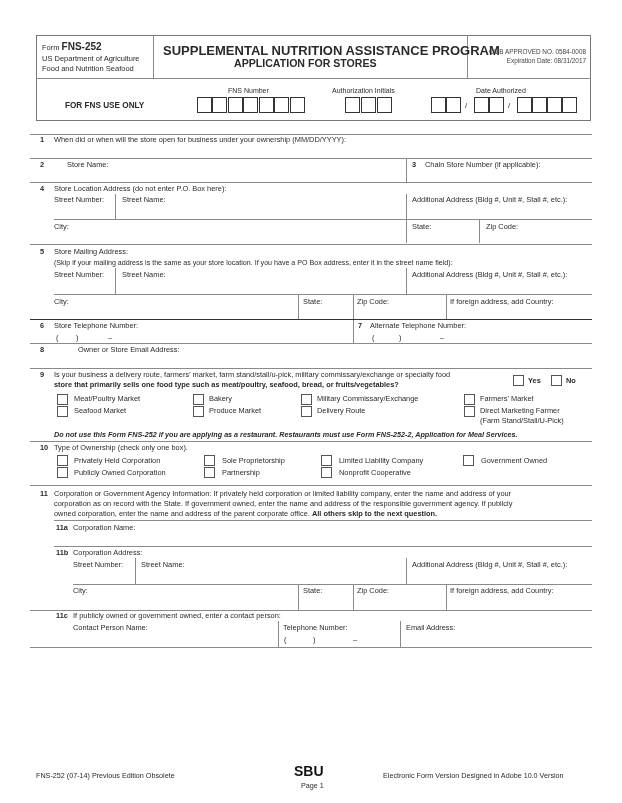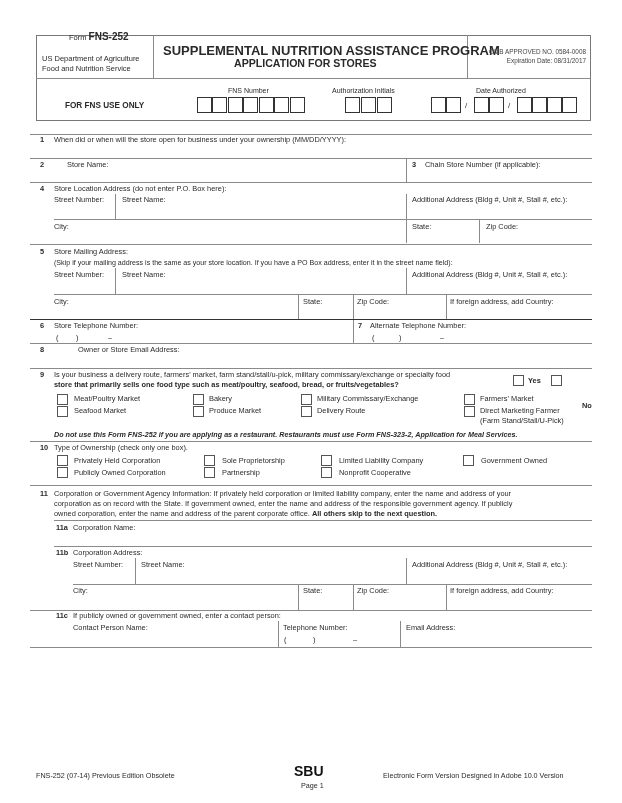--- a/index.html
+++ b/index.html
@@ -17,26 +17,26 @@
   .num { font-weight:bold; }
 </style>
 </head>
 <body>
 
 <div class="abs" style="left:36px;top:35px;width:555px;height:86px;border:1px solid #777;box-sizing:border-box;"></div>
 <div class="vl" style="left:153px;top:35px;height:43px;"></div>
 <div class="vl" style="left:467px;top:35px;height:43px;"></div>
 <div class="hl" style="left:36px;top:78px;width:555px;"></div>
 
-<div class="t" style="left:42px;top:32px;font-size:7.5px;margin-left:27px;">
+<div class="t" style="left:42px;top:42px;font-size:7.5px;">
   <span>Form</span>
   <span class="b" style="font-size:10px;">FNS-252</span>
 </div>
 <div class="t" style="left:42px;top:55px;font-size:7.5px;">US Department of Agriculture</div>
-<div class="t" style="left:42px;top:65px;font-size:7.5px;">Food and Nutrition Service</div>
+<div class="t" style="left:42px;top:65px;font-size:7.5px;">Food and Nutrition Seafood</div>
 
 <div class="t b" style="left:163px;top:44px;font-size:13px;">SUPPLEMENTAL NUTRITION ASSISTANCE PROGRAM</div>
 <div class="t b" style="left:234px;top:58px;font-size:10.6px;">APPLICATION FOR STORES</div>
 
 <div class="t" style="right:36px;top:49px;font-size:6.4px;color:#444;">OMB APPROVED NO. 0584-0008</div>
 <div class="t" style="right:36px;top:58px;font-size:6.4px;color:#444;">Expiration Date: 08/31/2017</div>
 
 <div class="t b" style="left:65px;top:102px;font-size:8.2px;">FOR FNS USE ONLY</div>
 
 <div class="t" style="left:228px;top:87px;font-size:7px;">FNS Number</div>
@@ -153,42 +153,42 @@
 <div class="t" style="left:54px;top:346px;margin-left:24px;">Owner or Store Email Address:</div>
 <div class="fld" style="left:30px;top:355px;width:562px;height:12px;"></div>
 
 <div class="hl" style="left:30px;top:368px;width:562px;"></div>
 <div class="t num" style="left:40px;top:371px;">9</div>
 <div class="t" style="left:54px;top:371px;">Is your business a delivery route, farmers' market, farm stand/stall/u-pick, military commissary/exchange or specialty food</div>
 <div class="t" style="left:54px;top:381px;font-weight:bold;">store that primarily sells one food type such as meat/poultry, seafood, bread, or fruits/vegetables?</div>
 <div class="box" style="left:513px;top:375px;"></div>
 <div class="t b" style="left:528px;top:377px;">Yes</div>
 <div class="box" style="left:551px;top:375px;"></div>
-<div class="t b" style="left:582px;top:377px;margin-top:25px;">No</div>
+<div class="t b" style="left:566px;top:377px;">No</div>
 
 <div class="box" style="left:57px;top:394px;"></div>
 <div class="t" style="left:74px;top:395px;">Meat/Poultry Market</div>
 <div class="box" style="left:193px;top:394px;"></div>
 <div class="t" style="left:209px;top:395px;">Bakery</div>
 <div class="box" style="left:301px;top:394px;"></div>
 <div class="t" style="left:317px;top:395px;">Military Commissary/Exchange</div>
 <div class="box" style="left:464px;top:394px;"></div>
 <div class="t" style="left:480px;top:395px;">Farmers' Market</div>
 
 <div class="box" style="left:57px;top:406px;"></div>
 <div class="t" style="left:74px;top:407px;">Seafood Market</div>
 <div class="box" style="left:193px;top:406px;"></div>
 <div class="t" style="left:209px;top:407px;">Produce Market</div>
 <div class="box" style="left:301px;top:406px;"></div>
 <div class="t" style="left:317px;top:407px;">Delivery Route</div>
 <div class="box" style="left:464px;top:406px;"></div>
 <div class="t" style="left:480px;top:407px;">Direct Marketing Farmer</div>
 <div class="t" style="left:480px;top:417px;">(Farm Stand/Stall/U-Pick)</div>
 
-<div class="t b" style="left:54px;top:431px;font-style:italic;font-size:7.2px;">Do not use this Form FNS-252 if you are applying as a restaurant.  Restaurants must use Form FNS-323-2, Application for Meal Services.</div>
+<div class="t b" style="left:54px;top:431px;font-style:italic;font-size:7.2px;">Do not use this Form FNS-252 if you are applying as a restaurant.  Restaurants must use Form FNS-252-2, Application for Meal Services.</div>
 
 <div class="hl" style="left:30px;top:441px;width:562px;"></div>
 <div class="t num" style="left:40px;top:444px;">10</div>
 <div class="t" style="left:54px;top:444px;">Type of Ownership (check only one box).</div>
 
 <div class="box" style="left:57px;top:455px;"></div>
 <div class="t" style="left:74px;top:457px;">Privately Held Corporation</div>
 <div class="box" style="left:204px;top:455px;"></div>
 <div class="t" style="left:222px;top:457px;">Sole Proprietorship</div>
 <div class="box" style="left:321px;top:455px;"></div>

